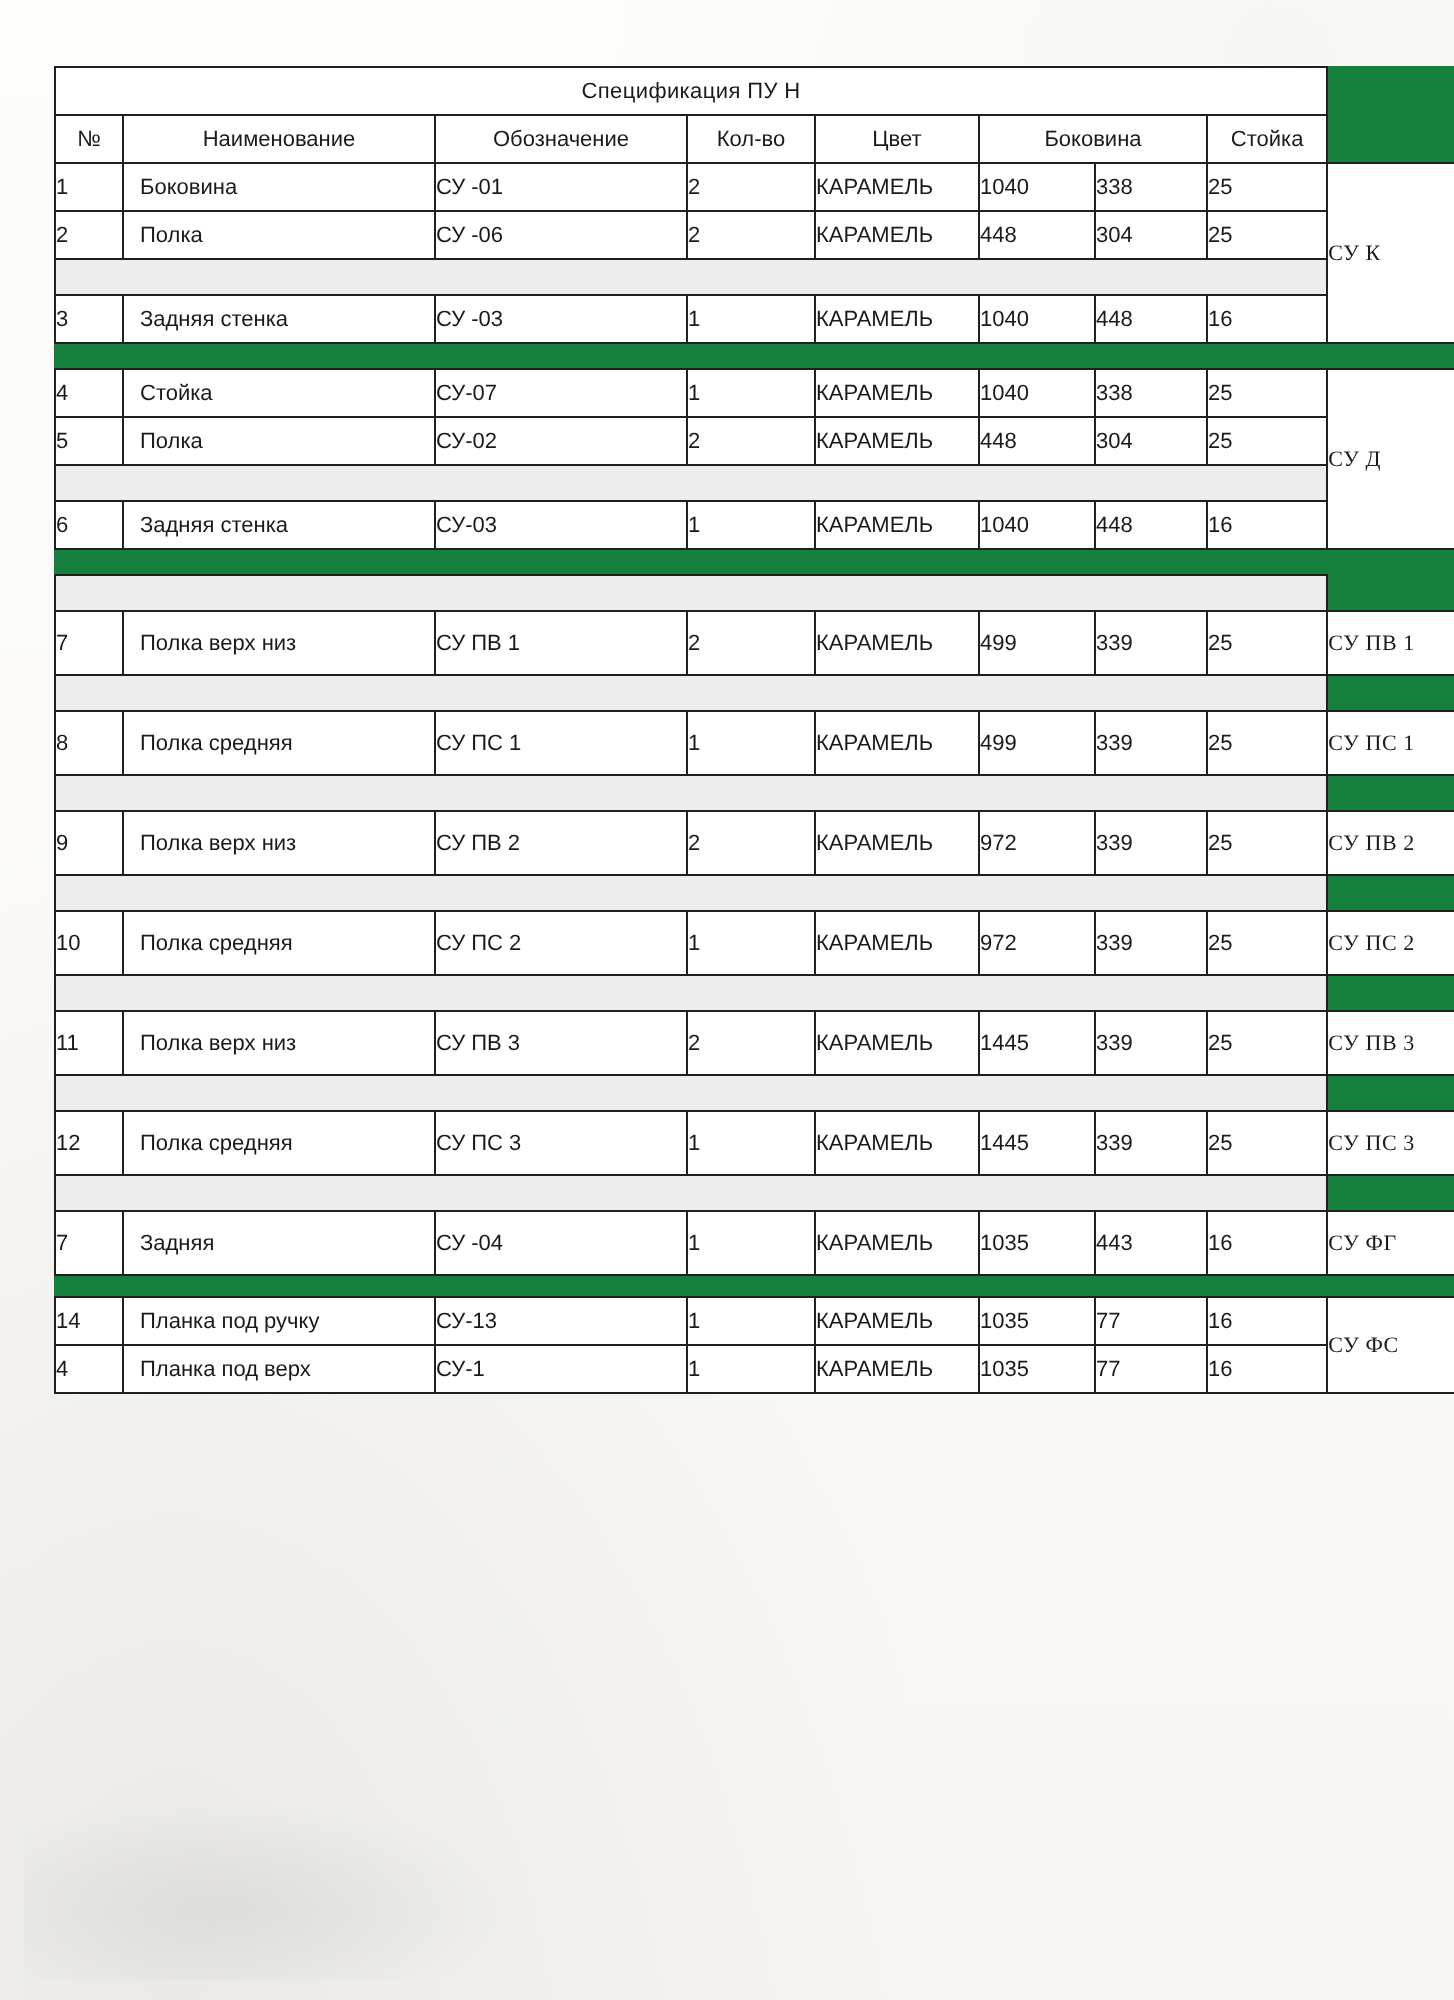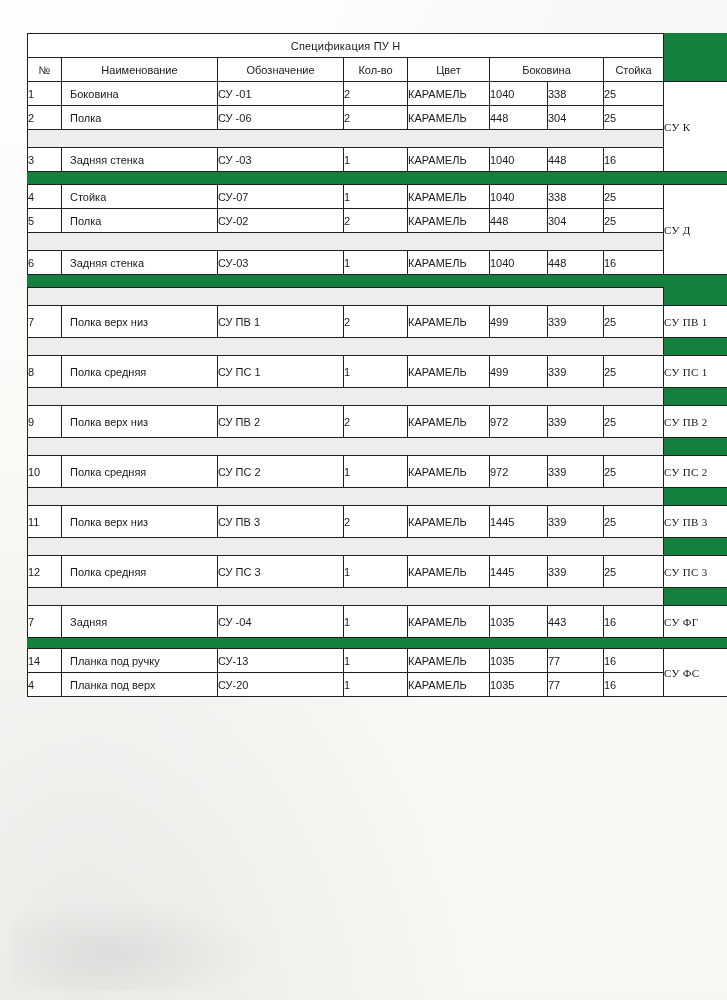--- a/index.html
+++ b/index.html
@@ -360,21 +360,21 @@
         <td>1</td>
         <td>КАРАМЕЛЬ</td>
         <td>1035</td>
         <td>77</td>
         <td>16</td>
         <td class="grp-cell" rowspan="2">СУ ФС</td>
       </tr>
       <tr>
         <td>4</td>
         <td class="c-name">Планка под верх</td>
-        <td>СУ-20</td>
+        <td>СУ-1</td>
         <td>1</td>
         <td>КАРАМЕЛЬ</td>
         <td>1035</td>
         <td>77</td>
         <td>16</td>
       </tr>
     </tbody>
   </table>
 </div>
 

